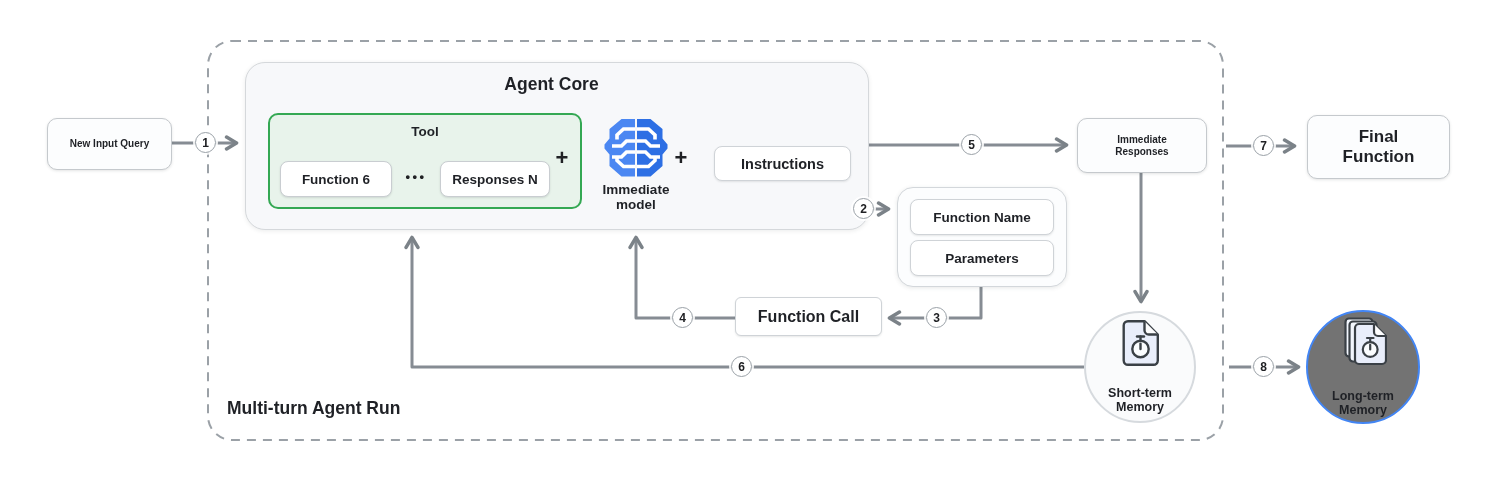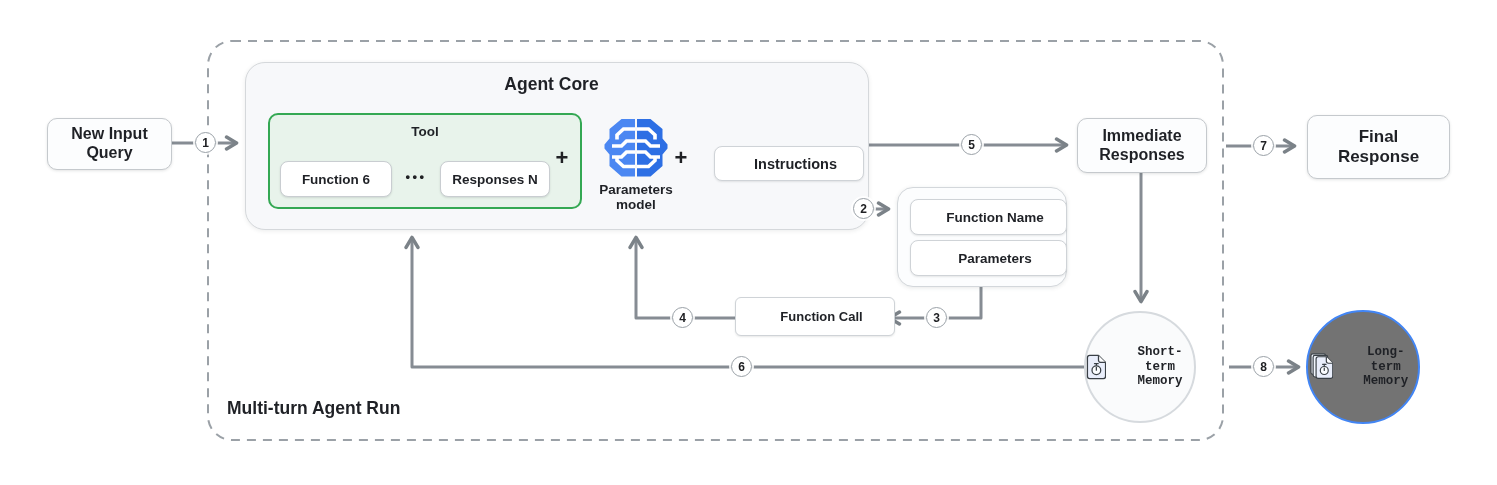--- a/index.html
+++ b/index.html
@@ -4,26 +4,26 @@
 <style>
   html,body{margin:0;padding:0;background:#ffffff;}
   #stage{
     position:relative;width:1497px;height:485px;background:#ffffff;overflow:hidden;
     font-family:"Liberation Sans", sans-serif;color:#1f2126;
   }
   #wires{position:absolute;left:0;top:0;z-index:1;}
   .node{
     position:absolute;z-index:2;display:flex;align-items:center;justify-content:center;
     text-align:center;background:#fcfdfe;border:1.5px solid #c5c9cd;border-radius:10px;
-    box-shadow:0 1px 3px rgba(60,64,67,.14);font-weight:700;font-size:16px;line-height:1.18;
+    box-shadow:0 1px 3px rgba(60,64,67,.14);font-weight:700;font-size:10px;line-height:1.18;
   }
   .node-sm{
     position:absolute;z-index:2;display:flex;align-items:center;justify-content:center;
     text-align:center;background:#ffffff;border:1.2px solid #cfd3d7;border-radius:8px;
-    box-shadow:0 1px 2px rgba(60,64,67,.12);font-weight:600;font-size:13.5px;padding-left:13px;
+    box-shadow:0 1px 2px rgba(60,64,67,.12);font-weight:600;font-size:13.5px;
   }
   .agent-core{
     position:absolute;left:245px;top:62px;width:622px;height:166px;z-index:2;
     background:#f7f8fa;border:1.5px solid #d5d8db;border-radius:20px;
     box-shadow:0 1px 4px rgba(60,64,67,.10);
   }
   .ac-title{position:absolute;left:0;right:11px;top:11px;text-align:center;font-size:17.5px;font-weight:700;}
   .tool{
     position:absolute;left:22px;top:50px;width:314px;height:96px;
     background:#e8f3eb;border:2px solid #34a853;border-radius:10px;box-sizing:border-box;
@@ -35,22 +35,22 @@
   .dots{position:absolute;left:126px;top:54px;width:40px;text-align:center;font-size:13px;
         letter-spacing:2.5px;font-weight:700;color:#202124;}
   .plus{position:absolute;width:22px;text-align:center;font-size:22px;font-weight:700;z-index:2;color:#202124;}
   .fm-label{position:absolute;width:100px;text-align:center;font-size:13.5px;font-weight:600;line-height:1.12;z-index:2;}
   .fout{
     position:absolute;left:897px;top:187px;width:168px;height:98px;z-index:2;
     background:#fcfdfe;border:1.5px solid #d3d7db;border-radius:16px;
     box-shadow:0 1px 4px rgba(60,64,67,.12);
   }
   .mem{
-    position:absolute;z-index:2;border-radius:50%;display:flex;flex-direction:row;
-    align-items:center;justify-content:center;gap:20px;text-align:center;font-family:Liberation Mono, monospace;
+    position:absolute;z-index:2;border-radius:50%;display:flex;flex-direction:column;
+    align-items:center;justify-content:center;gap:20px;text-align:center;
   }
   .mem-short{left:1084px;top:311px;width:112px;height:112px;background:#fafbfc;border:2px solid #d6dade;box-sizing:border-box;}
   .mem-long{left:1306px;top:310px;width:114px;height:114px;background:#737373;border:2.5px solid #4285f4;box-sizing:border-box;}
   .mem-label{font-size:12.5px;font-weight:600;line-height:1.15;max-width:86px;}
   .badge{
     position:absolute;z-index:4;width:21px;height:21px;border-radius:50%;background:#ffffff;
     border:1.8px solid #9aa1a7;box-sizing:border-box;display:flex;align-items:center;justify-content:center;
     font-size:12px;font-weight:700;color:#202124;box-shadow:0 0 0 2px rgba(255,255,255,.85);
   }
   .outer-label{position:absolute;left:227px;top:398px;font-size:17.5px;font-weight:700;z-index:2;}
@@ -103,48 +103,48 @@
         <path d="M32 11 H20.5 L14 17 V21.5"></path>
         <path d="M9 28 H18.5 L23.5 23 H32"></path>
         <path d="M32 34 H23.5 L18.5 39 H9"></path>
         <path d="M32 48.5 H20.5 L14 42.5 V38"></path>
         <path d="M34 11 H45.5 L52 17 V21.5"></path>
         <path d="M57 28 H47.5 L42.5 23 H34"></path>
         <path d="M34 34 H42.5 L47.5 39 H57"></path>
         <path d="M34 48.5 H45.5 L52 42.5 V38"></path>
       </g>
     </svg>
-    <div class="fm-label" style="left:340px;top:119px;">Parameters model</div>
+    <div class="fm-label" style="left:340px;top:119px;">Immediate model</div>
 
     <div class="plus" style="left:424px;top:82px;">+</div>
 
     <div class="node-sm" style="left:468px;top:83px;width:135px;height:33px;font-size:14.5px;">
       <span>Instructions</span>
     </div>
   </div>
 
   <div class="fout">
     <div class="node-sm" style="left:12px;top:52px;width:142px;height:34px;">
       <span>Parameters</span>
     </div>
     <div class="node-sm" style="left:12px;top:11px;width:142px;height:34px;">
       <span>Function Name</span>
     </div>
   </div>
 
-  <div class="node-sm" style="left:735px;top:297px;width:145px;height:37px;font-size:13px;border-radius:6px;">
+  <div class="node-sm" style="left:735px;top:297px;width:145px;height:37px;font-size:16px;border-radius:6px;">
     <span>Function Call</span>
   </div>
 
   <div class="node" style="left:1077px;top:118px;width:128px;height:53px;">
     <span style="max-width:104px;">Immediate Responses</span>
   </div>
 
   <div class="node" style="left:1307px;top:115px;width:141px;height:62px;font-size:17px;">
-    <span style="max-width:100px;">Final Response</span>
+    <span style="max-width:100px;">Final Function</span>
   </div>
 
   <div class="mem mem-short">
     <svg width="38" height="46" viewBox="0 0 38 46">
       <path d="M7 1.2 H23.5 L36.8 14.5 V40.5 A4.3 4.3 0 0 1 32.5 44.8 H7 A4.3 4.3 0 0 1 2.7 40.5 V5.5 A4.3 4.3 0 0 1 7 1.2 Z" fill="#e9eefb" stroke="#3a4046" stroke-width="2.4" stroke-linejoin="round"></path>
       <path d="M23.5 1.2 V10.2 A4.3 4.3 0 0 0 27.8 14.5 H36.8" fill="#fdfdfe" stroke="#3a4046" stroke-width="2.4" stroke-linejoin="round"></path>
       <g stroke="#3a4046" stroke-width="2.4" fill="#fbfdff" stroke-linecap="round">
         <line x1="16" y1="16.5" x2="23" y2="16.5"></line>
         <line x1="19.5" y1="16.5" x2="19.5" y2="20.8"></line>
         <circle cx="19.5" cy="29" r="8.2"></circle>

